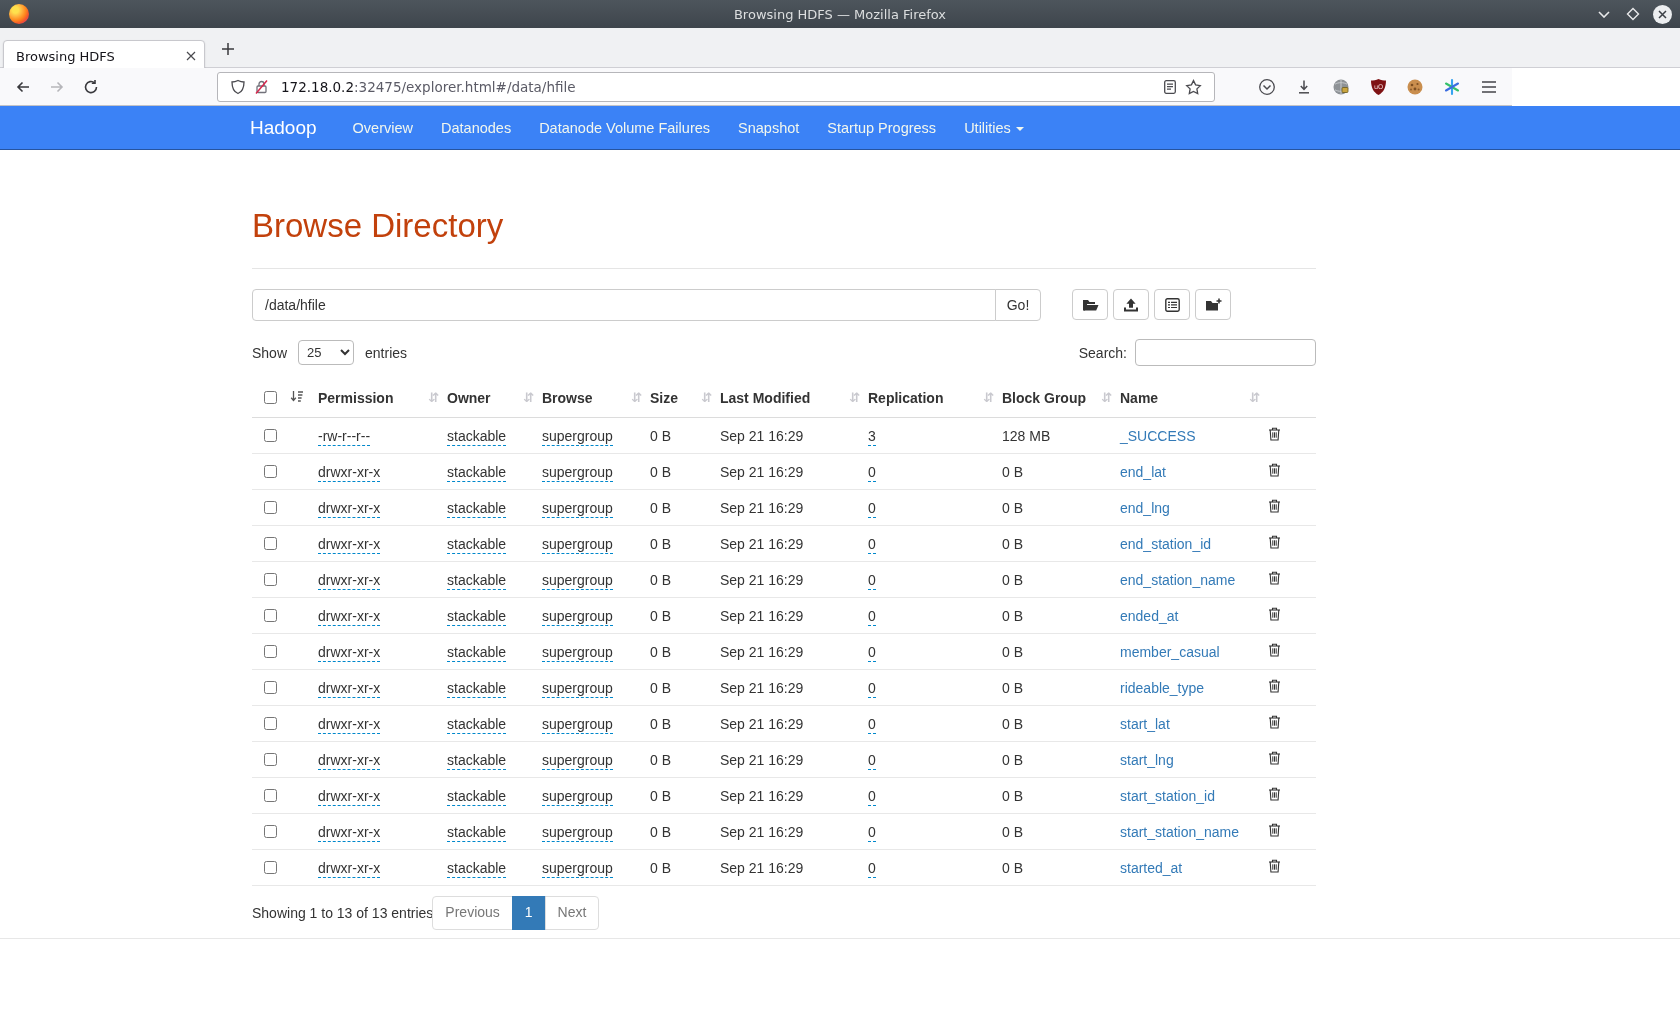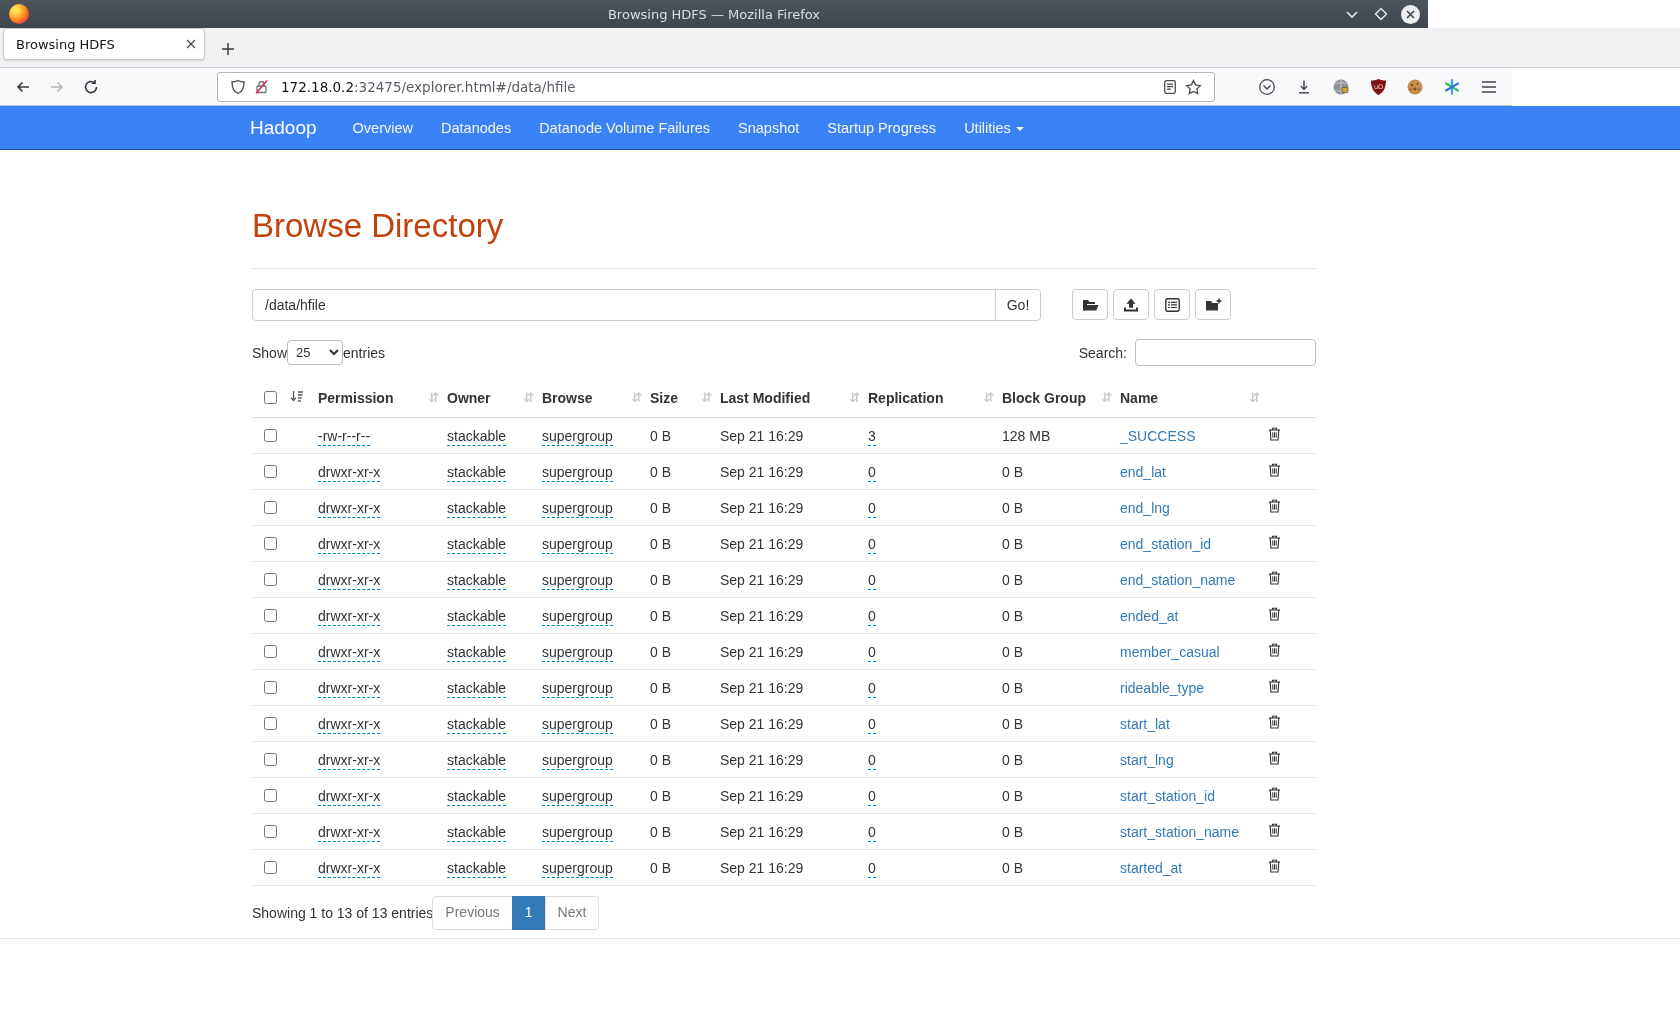--- a/index.html
+++ b/index.html
@@ -5,42 +5,42 @@
 <style>
   * { box-sizing: border-box; }
   html,body { margin:0; padding:0; }
   body {
     width:1680px; height:1012px; position:relative; overflow:hidden;
     background:#ffffff; font-family:"Liberation Sans", sans-serif; color:#333;
   }
 
   
   .titlebar {
-    position:absolute; left:0; top:0; width:1428px; height:28px;
+    position:absolute; left:0; top:0; width:1680px; height:28px;
     background:linear-gradient(#4d555c,#3e454c);
     display:flex; align-items:center;
   }
   .titlebar .fx-logo {
     position:absolute; left:9px; top:4px; width:20px; height:20px; border-radius:50%;
     background:radial-gradient(circle at 32% 30%, #ffe14d 0 16%, #ffb340 34%, #ff8a1e 52%, #f2552c 70%, #e23c7c 85%, #b5007f 100%);
   }
   .titlebar .win-title {
     flex:1; text-align:center; font-family:"DejaVu Sans",sans-serif;
     font-size:13px; color:#dcdedf;
   }
   .win-controls { position:absolute; right:8px; top:0; height:28px; display:flex; align-items:center; gap:9px; }
   .win-btn { width:20px; height:20px; display:flex; align-items:center; justify-content:center; cursor:default; }
   .close-circle { width:19px; height:19px; border-radius:50%; background:#eceef0; display:flex; align-items:center; justify-content:center; }
 
   .tabstrip {
     position:absolute; left:0; top:28px; width:1680px; height:40px;
     background:#f0f1f3; border-bottom:1px solid #cfcfd4;
   }
   .tab {
-    position:absolute; left:3px; top:0; width:202px; height:32px;
+    position:absolute; left:3px; top:12px; width:202px; height:32px;
     background:#ffffff; border:1px solid #c8c8cd; border-radius:4px;
     box-shadow:0 1px 2px rgba(0,0,0,.12);
     display:flex; align-items:center; padding:0 8px 0 12px;
     font-family:"DejaVu Sans",sans-serif; font-size:13px; color:#15141a;
   }
   .tab-title { flex:1; white-space:nowrap; overflow:hidden; }
   .tab-close { margin-left:6px; display:flex; align-items:center; }
   .newtab-btn { position:absolute; left:216px; top:9px; width:24px; height:24px; display:flex; align-items:center; justify-content:center; border-radius:3px; }
 
   .toolbar {
@@ -86,21 +86,21 @@
     width:46px; height:32px; margin-left:-1px; background:#fff; border:1px solid #ccc;
     border-radius:0 4px 4px 0; font-size:14px; color:#333; font-family:"Liberation Sans",sans-serif; cursor:pointer;
   }
   .tool-btns { display:flex; margin-left:30px; gap:5px; }
   .tool-btn {
     width:36px; height:31px; background:#fff; border:1px solid #ccc; border-radius:4px;
     display:flex; align-items:center; justify-content:center; cursor:pointer; padding:0;
   }
 
   .list-controls { display:flex; justify-content:space-between; align-items:center; margin-top:18px; font-size:14px; }
-  .show-group { display:flex; align-items:center; gap:0; }
+  .show-group { display:flex; align-items:center; gap:11px; }
   .len-select { height:25px; min-width:56px; border:1px solid #bbb; border-radius:4px; background:#fff; font-size:13px; color:#333; padding:0 4px; }
   .search-group { display:flex; align-items:center; gap:8px; }
   .search-input { width:181px; height:27px; border:1px solid #bbb; border-radius:4px; padding:3px 6px; font-size:14px; outline:none; }
 
   table.files { width:1064px; border-collapse:collapse; margin-top:12px; font-size:14px; table-layout:fixed; }
   table.files th {
     text-align:left; font-weight:bold; color:#333; padding:10px 8px 10px 0;
     border-bottom:1px solid #dcdcdc; vertical-align:middle;
   }
   table.files td { padding:8px 8px 8px 0; border-bottom:1px solid #e8e8e8; vertical-align:middle; color:#333; }

